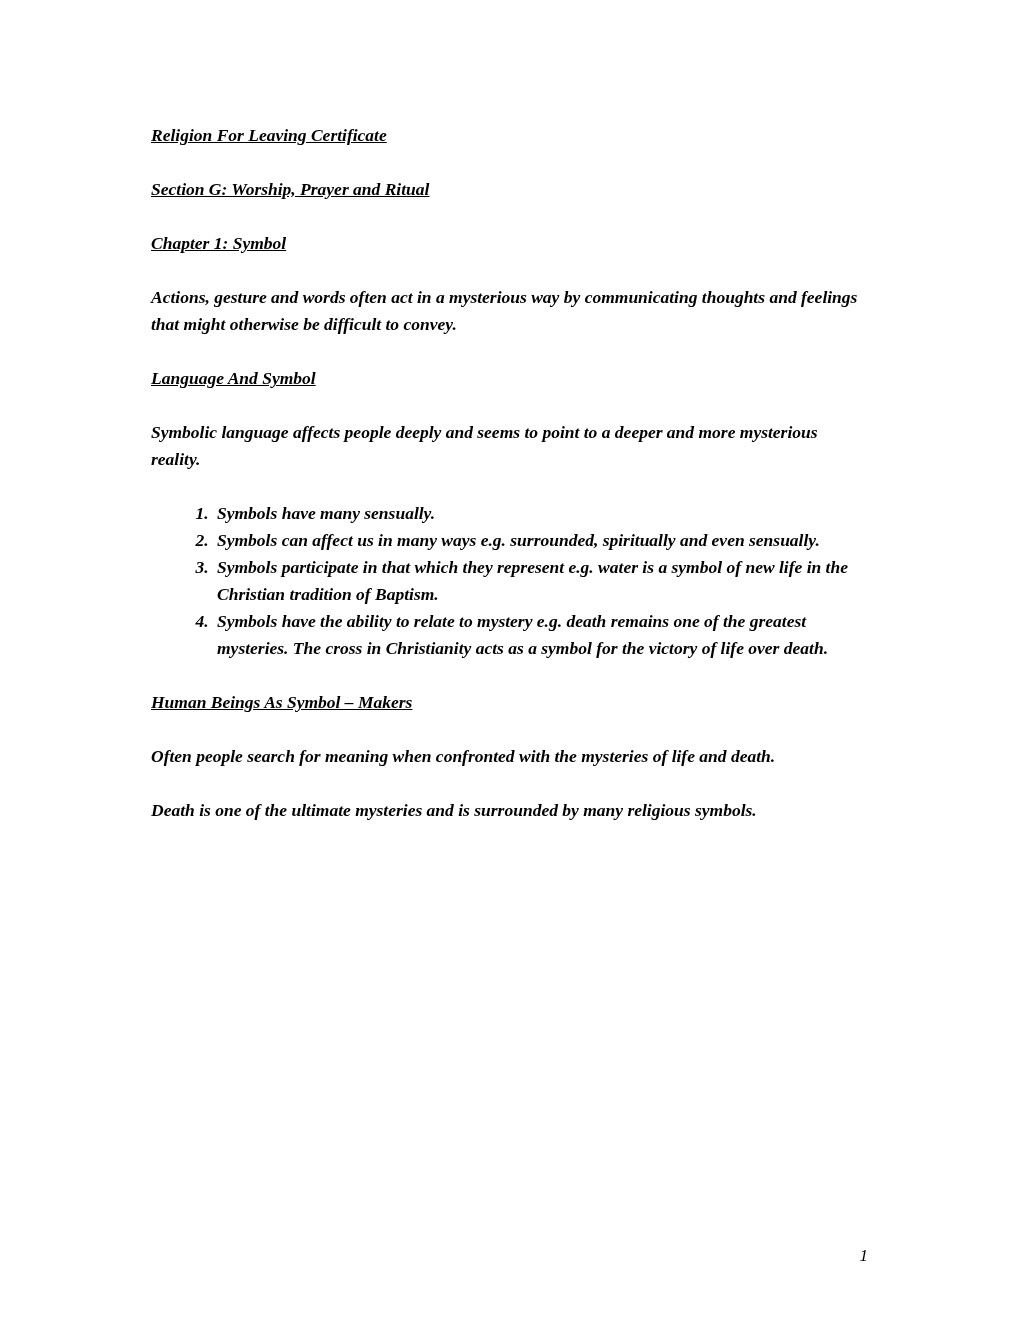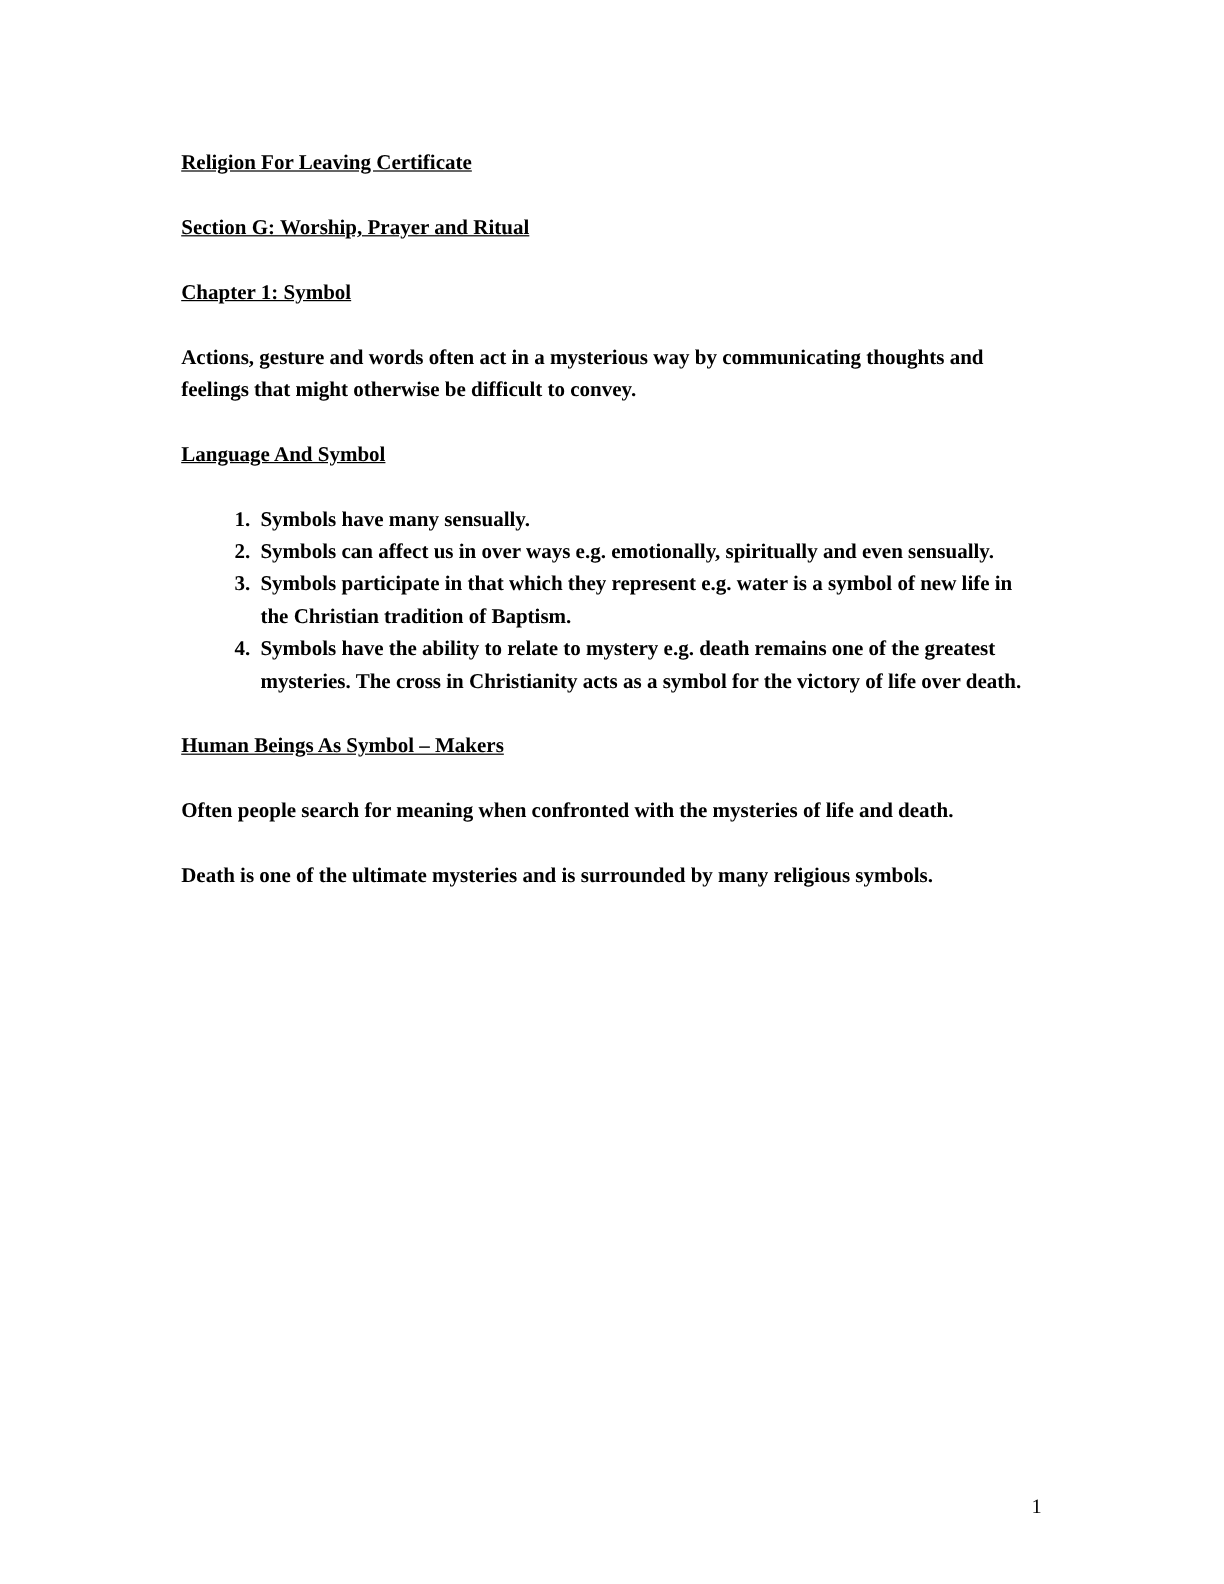--- a/index.html
+++ b/index.html
@@ -1,15 +1,15 @@
 <!DOCTYPE html>
 <html><head>
 <meta charset="utf-8">
 <style>
-  * { margin: 0; padding: 0; box-sizing: border-box; }
+  * { margin: 0; padding: 0; box-sizing: border-box; font-style: italic; }
   html, body { background: #ffffff; }
   body {
     width: 1020px;
     height: 1320px;
     font-family: "Liberation Serif", serif;
     color: #000000;
     position: relative;
     overflow: hidden;
   }
   .page {
@@ -58,25 +58,26 @@
 
   <div class="block heading">Section G: Worship, Prayer and Ritual</div>
 
   <div class="block heading">Chapter 1: Symbol</div>
 
 
   <div class="block">Actions, gesture and words often act in a mysterious way by communicating thoughts and feelings that might otherwise be difficult to convey.</div>
 
   <div class="block heading">Language And Symbol</div>
 
+  <div class="block">Symbolic language affects people deeply and seems to point to a deeper and more mysterious reality.</div>
 
 
   <ol class="char-list">
     <li>Symbols have many sensually.</li>
-    <li>Symbols can affect us in over ways e.g. emotionally, spiritually and even sensually.</li>
+    <li>Symbols can affect us in many ways e.g. surrounded, spiritually and even sensually.</li>
     <li>Symbols participate in that which they represent e.g. water is a symbol of new life in the Christian tradition of Baptism.</li>
     <li>Symbols have the ability to relate to mystery e.g. death remains one of the greatest mysteries. The cross in Christianity acts as a symbol for the victory of life over death.</li>
   </ol>
 
   <div class="block heading">Human Beings As Symbol – Makers</div>
 
   <div class="block">Often people search for meaning when confronted with the mysteries of life and death.</div>
 
 
   <div class="block">Death is one of the ultimate mysteries and is surrounded by many religious symbols.</div>

